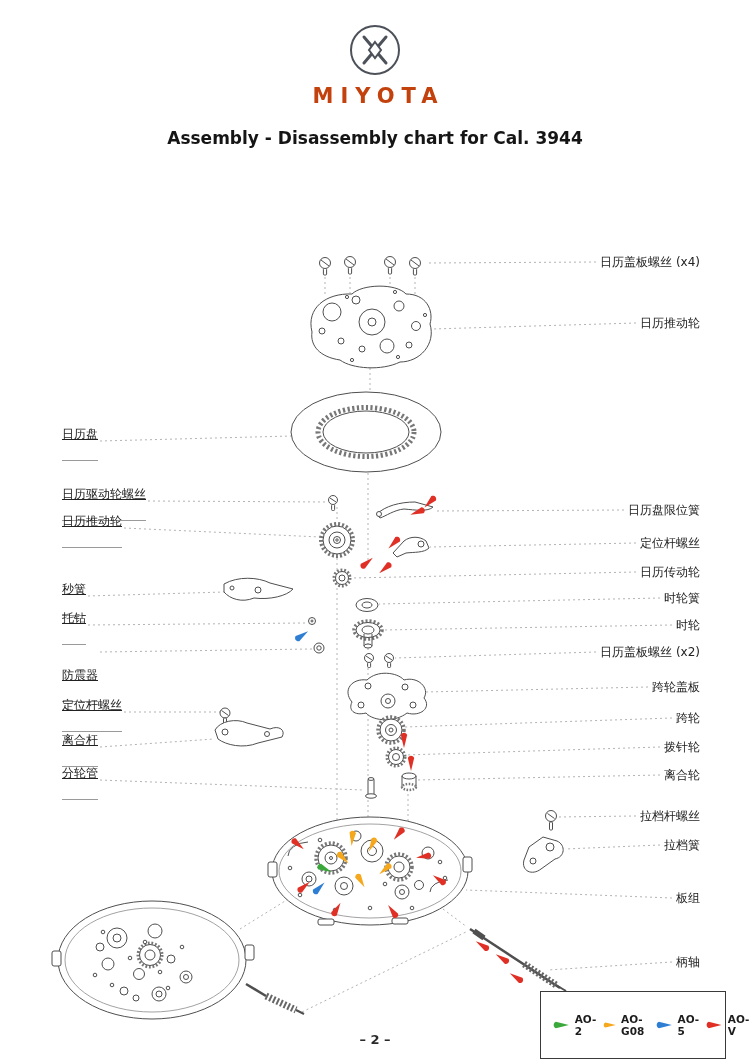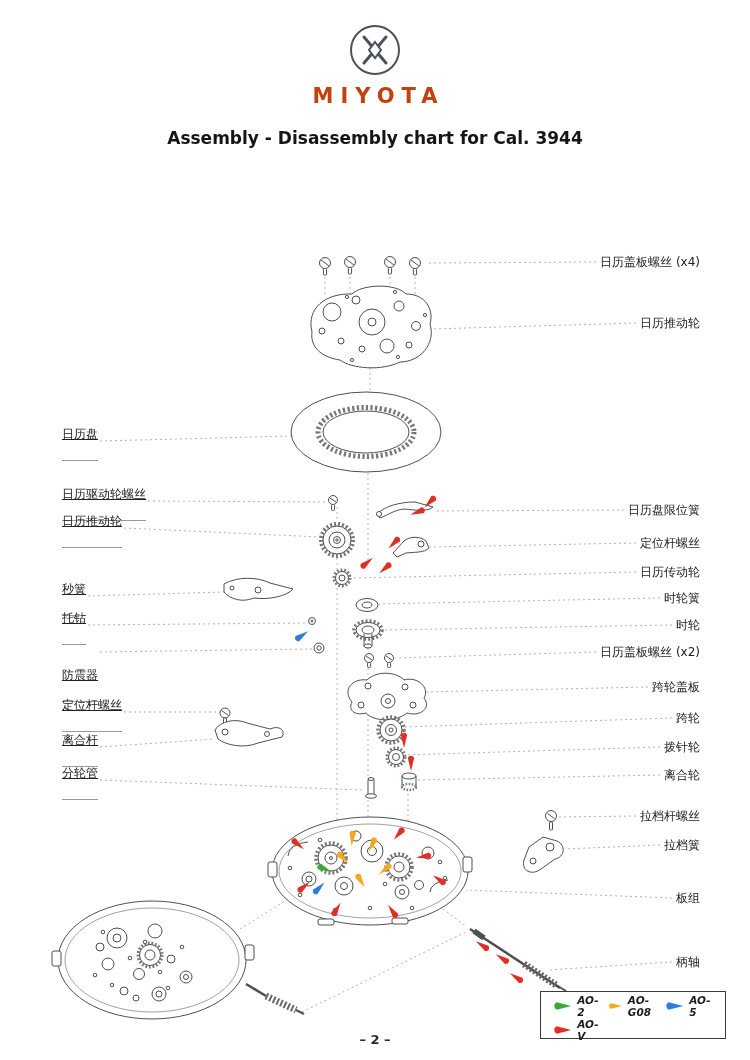--- a/index.html
+++ b/index.html
@@ -7,21 +7,21 @@
         font-family:"DejaVu Sans","Liberation Sans",sans-serif;color:#222;}
   .header{position:absolute;top:22px;left:0;width:100%;text-align:center;}
   .brand{margin-top:2px;font-size:21px;font-weight:600;letter-spacing:7px;text-indent:7px;color:#c2410c;}
   .title{position:absolute;top:128px;left:0;width:100%;margin:0;text-align:center;
          font-size:17px;font-weight:bold;color:#151515;}
   .art{position:absolute;left:0;top:0;}
   .lbl{position:absolute;font-size:12px;line-height:14px;color:#222;white-space:nowrap;}
   .lbl.left{left:62px;border-bottom:1px solid #9a9a9a;padding-bottom:19px;text-decoration:underline;}
   .lbl.right{right:50px;text-align:right;margin-left:16px;}
   .legend{position:absolute;left:540px;top:991px;width:168px;height:42px;border:1px solid #3a3a3a;
-          display:grid;grid-template-columns:1fr 1fr 1fr;align-content:space-evenly;padding:2px 8px;font-style:italic;}
+          display:grid;grid-template-columns:1fr 1fr 1fr 1fr;align-content:space-evenly;padding:12px 8px;}
   .leg-item{display:flex;align-items:center;gap:5px;font-size:10.5px;font-weight:bold;color:#1c1c1c;}
   .pageno{position:absolute;top:1032px;left:0;width:100%;text-align:center;
           font-size:13px;font-weight:bold;color:#2a2a2a;}
 </style>
 </head>
 <body>
 
 <div class="page">
 
   <svg class="art" width="750" height="1060" viewBox="0 0 750 1060">

